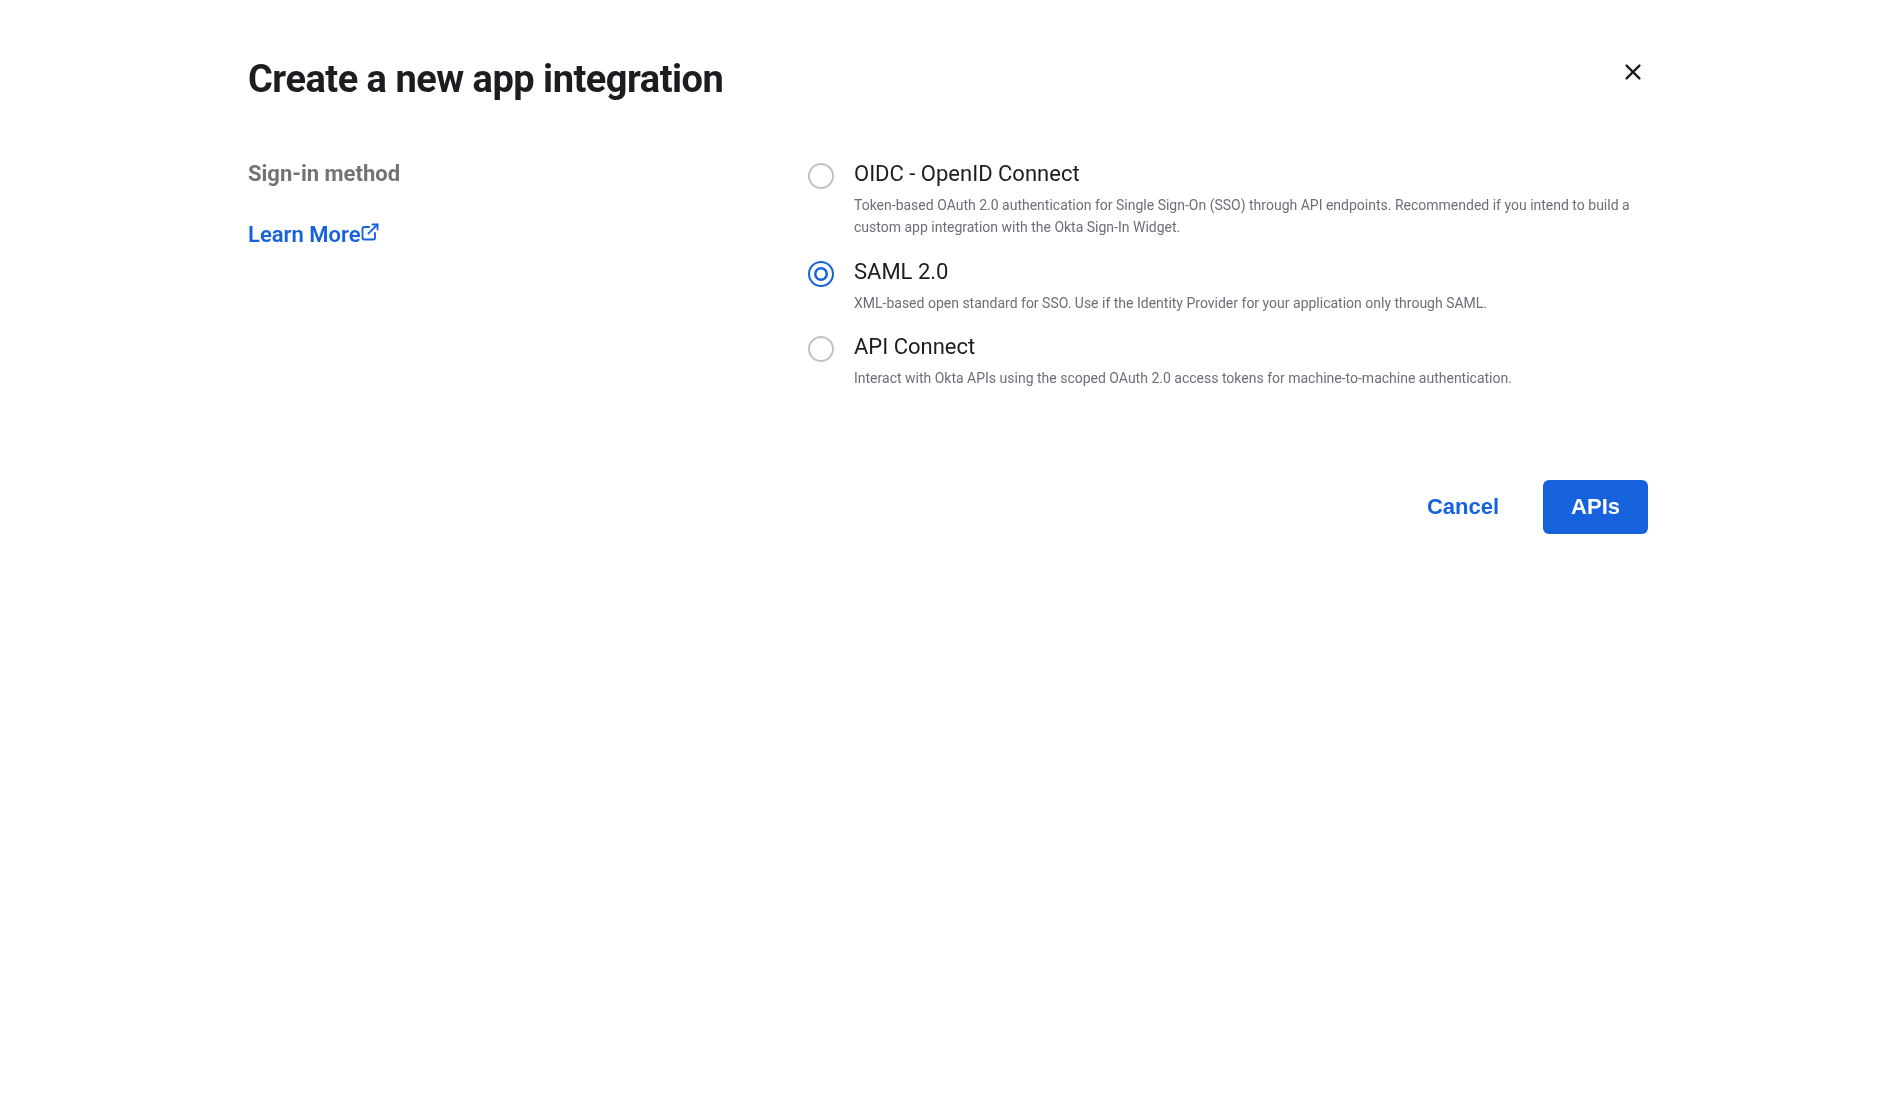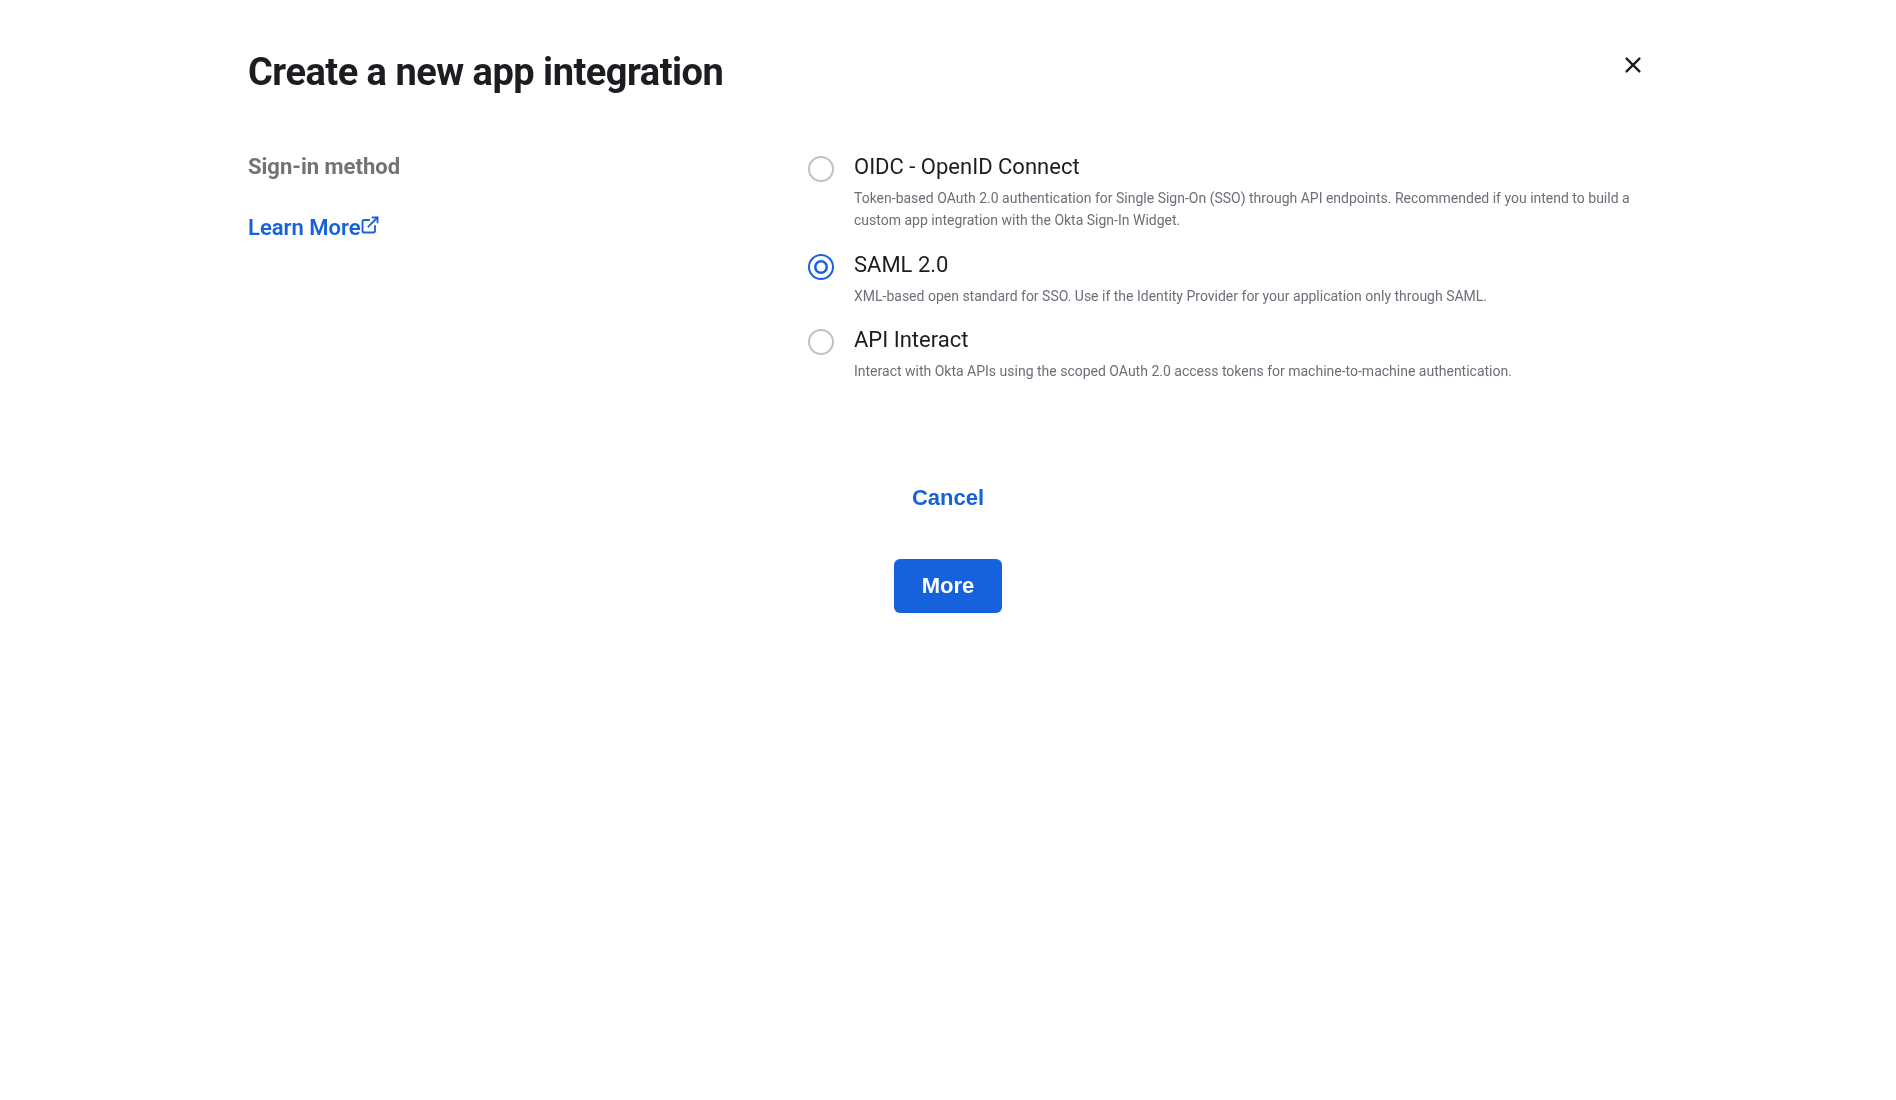--- a/index.html
+++ b/index.html
@@ -10,21 +10,21 @@
     body {
       font-family: -apple-system, BlinkMacSystemFont, "Segoe UI", Roboto, "Helvetica Neue", Arial, sans-serif;
       background: #fff;
       width: 1896px;
       height: 1100px;
       position: relative;
       padding: 40px;
     }
     .dialog {
       width: 1400px;
-      margin: 10px auto;
+      margin: 17px auto;
       position: relative;
     }
     .close-btn {
       position: absolute;
       top: 0;
       right: 0;
       background: none;
       border: none;
       cursor: pointer;
       padding: 4px;
@@ -144,21 +144,20 @@
       font-weight: 400;
       color: #6e6e78;
       line-height: 1.6;
     }
     .footer {
       display: flex;
       justify-content: flex-end;
       align-items: center;
       gap: 36px;
       margin-top: 90px;
-      flex-direction: column;
     }
     .btn-cancel {
       background: none;
       border: none;
       color: #1662dd;
       font-size: 22px;
       font-weight: 600;
       cursor: pointer;
       padding: 12px 8px;
     }
@@ -223,28 +222,28 @@
           <span class="radio-text">
             <div class="radio-title">SAML 2.0</div>
             <div class="radio-desc">XML-based open standard for SSO. Use if the Identity Provider for your application only through SAML.</div>
           </span>
         </label>
 
 
         <label class="radio-option">
           <span class="radio-circle"></span>
           <span class="radio-text">
-            <div class="radio-title">API Interact</div>
+            <div class="radio-title">API Connect</div>
             <div class="radio-desc">Interact with Okta APIs using the scoped OAuth 2.0 access tokens for machine-to-machine authentication.</div>
           </span>
         </label>
 
       </div>
     </div>
 
   </div>
 
   <div class="footer">
     <button class="btn-cancel">Cancel</button>
-    <button class="btn-next">More</button>
+    <button class="btn-next">APIs</button>
   </div>
 
 </div>
 
 </body></html>

